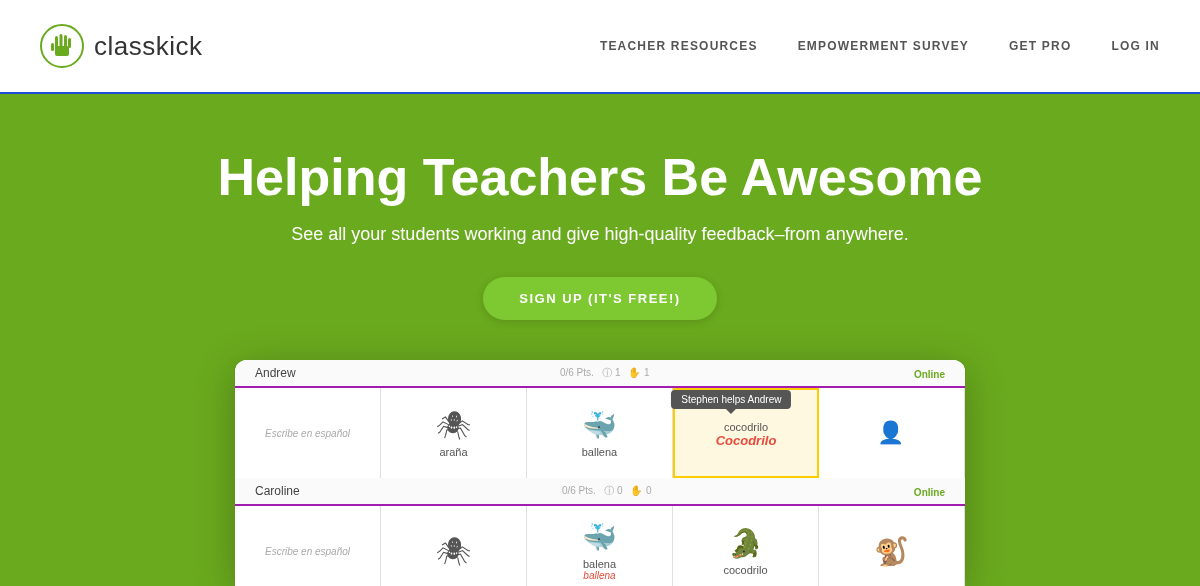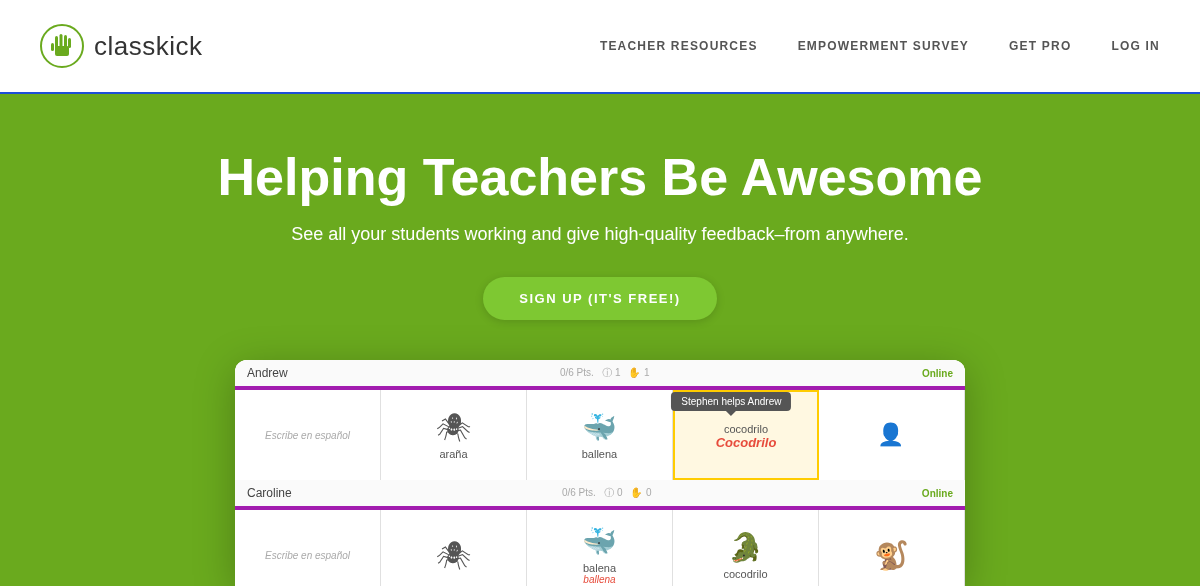--- a/index.html
+++ b/index.html
@@ -96,27 +96,27 @@
       overflow: hidden;
       box-shadow: 0 8px 40px rgba(0,0,0,0.25);
       position: relative;
     }
     #mockup-inner {
       background: #fff;
       padding: 0;
     }
     .mock-row-header {
       background: #fafafa;
-      padding: 6px 12px;
+      padding: 6px 20px;
       font-size: 11px;
       color: #666;
       display: flex;
-      align-items: center;
+      align-items: flex-end;
       justify-content: space-between;
-      border-bottom: 4px solid #a21caf;
+      border-bottom: 2px solid #a21caf;
     }
     .mock-student-name {
       font-size: 12px;
       color: #444;
       font-weight: 500;
     }
     .mock-meta {
       font-size: 10px;
       color: #aaa;
       display: flex;

